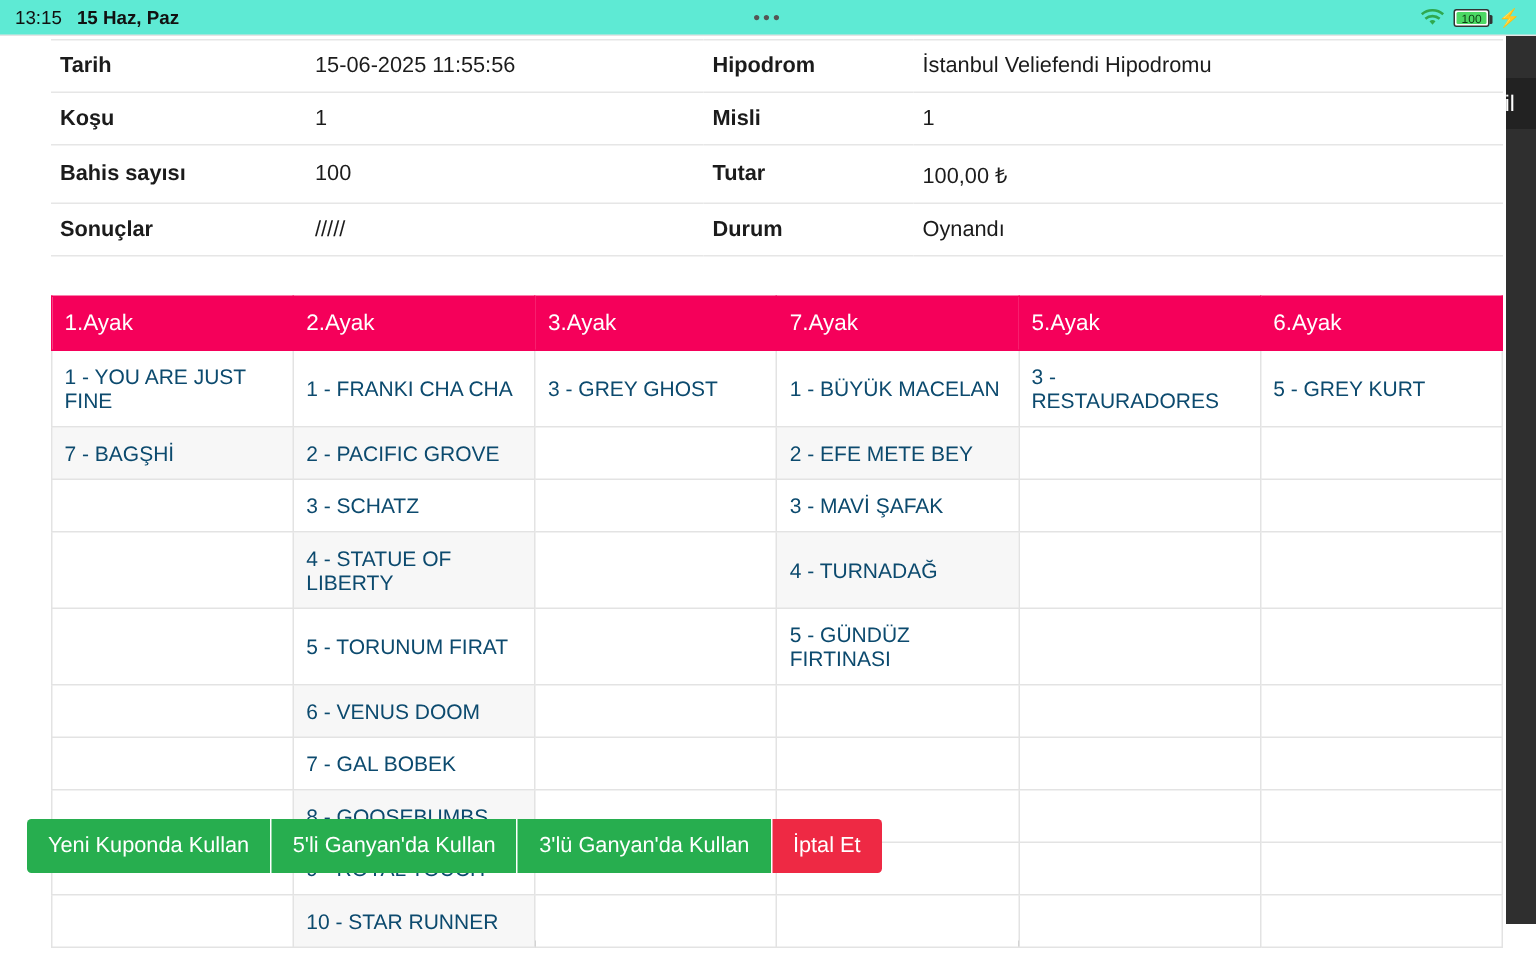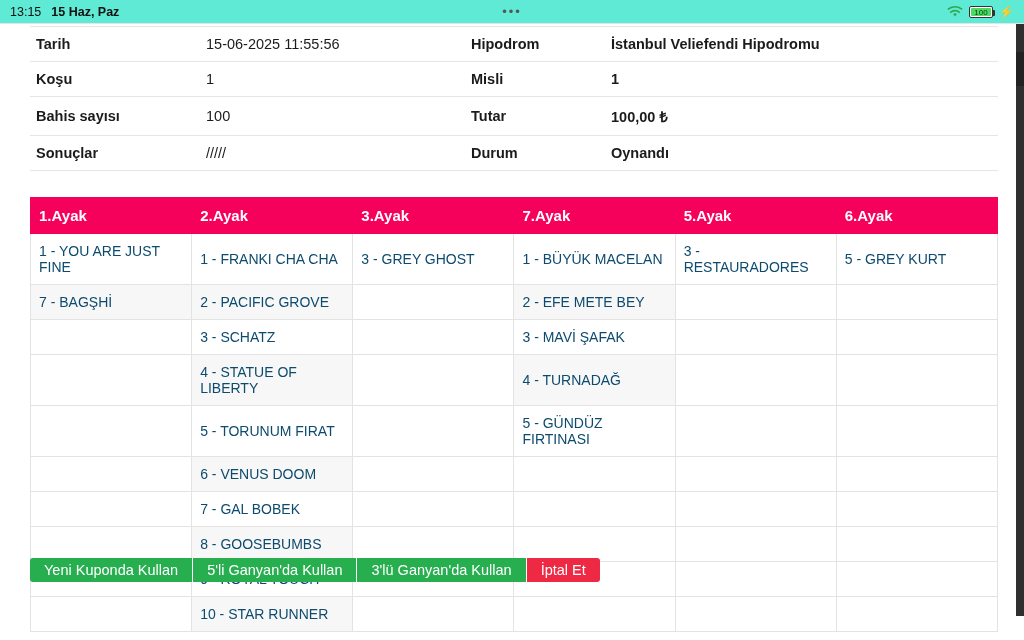--- a/index.html
+++ b/index.html
@@ -106,64 +106,64 @@
     position: absolute;
     right: 8px;
     color: #e8455f;
     font-size: 15px;
     opacity: .95;
   }
 
   
   .content {
     position: absolute;
-    top: 24px; left: 12px;
+    top: 24px; left: 0;
     width: 1004px;
     height: 592px;
     background: #fff;
     z-index: 2;
-    padding: 0 18px;
+    padding: 0 34px;
   }
 
   
   .info-table {
     width: 968px;
     border-collapse: collapse;
     margin-top: 2px;
     table-layout: fixed;
   }
   .info-table td {
     border-bottom: 1px solid #e6e6e6;
     padding: 9px 4px 9px 6px;
     font-size: 14.5px;
     color: #1b1b1b;
     height: 35px;
     vertical-align: middle;
   }
   .info-table td.lbl { font-weight: bold; width: 170px; }
   .info-table td.val { width: 265px; font-weight: normal; }
   .info-table td.lbl2 { font-weight: bold; width: 140px; }
-  .info-table td.val2 { font-weight: bold; }
+  .info-table td.val2 { font-weight: normal; }
   .info-table tr:first-child td { border-top: 1px solid #e6e6e6; }
 
   
   .legs-wrap {
     margin-top: 26px;
     width: 968px;
   }
   .legs {
     width: 968px;
     border-collapse: collapse;
     table-layout: fixed;
   }
   .legs th {
     background: #f5005a;
     color: #ffffff;
     font-size: 15px;
-    font-weight: bold;
+    font-weight: normal;
     text-align: left;
     padding: 9px 8px;
     border: 1px solid #f5005a;
     height: 34px;
   }
   .legs td {
     border: 1px solid #e3e3e3;
     padding: 9px 8px;
     font-size: 14px;
     color: #0c4a6e;
@@ -173,21 +173,21 @@
   }
   .legs td.alt { background: #f7f7f7; margin-top: 15px; }
   .legs td.empty { background: #ffffff; }
 
   
   .actions {
     position: absolute;
     left: 18px;
     bottom: 34px;
     display: flex;
-    height: 24px;
+    height: 36px;
     border-radius: 3px;
     overflow: hidden;
     box-shadow: 0 0 0 0 rgba(0,0,0,0);
   }
   .actions .btn {
     display: flex;
     align-items: center;
     padding: 0 14px;
     font-size: 14.5px;
     color: #fff;

